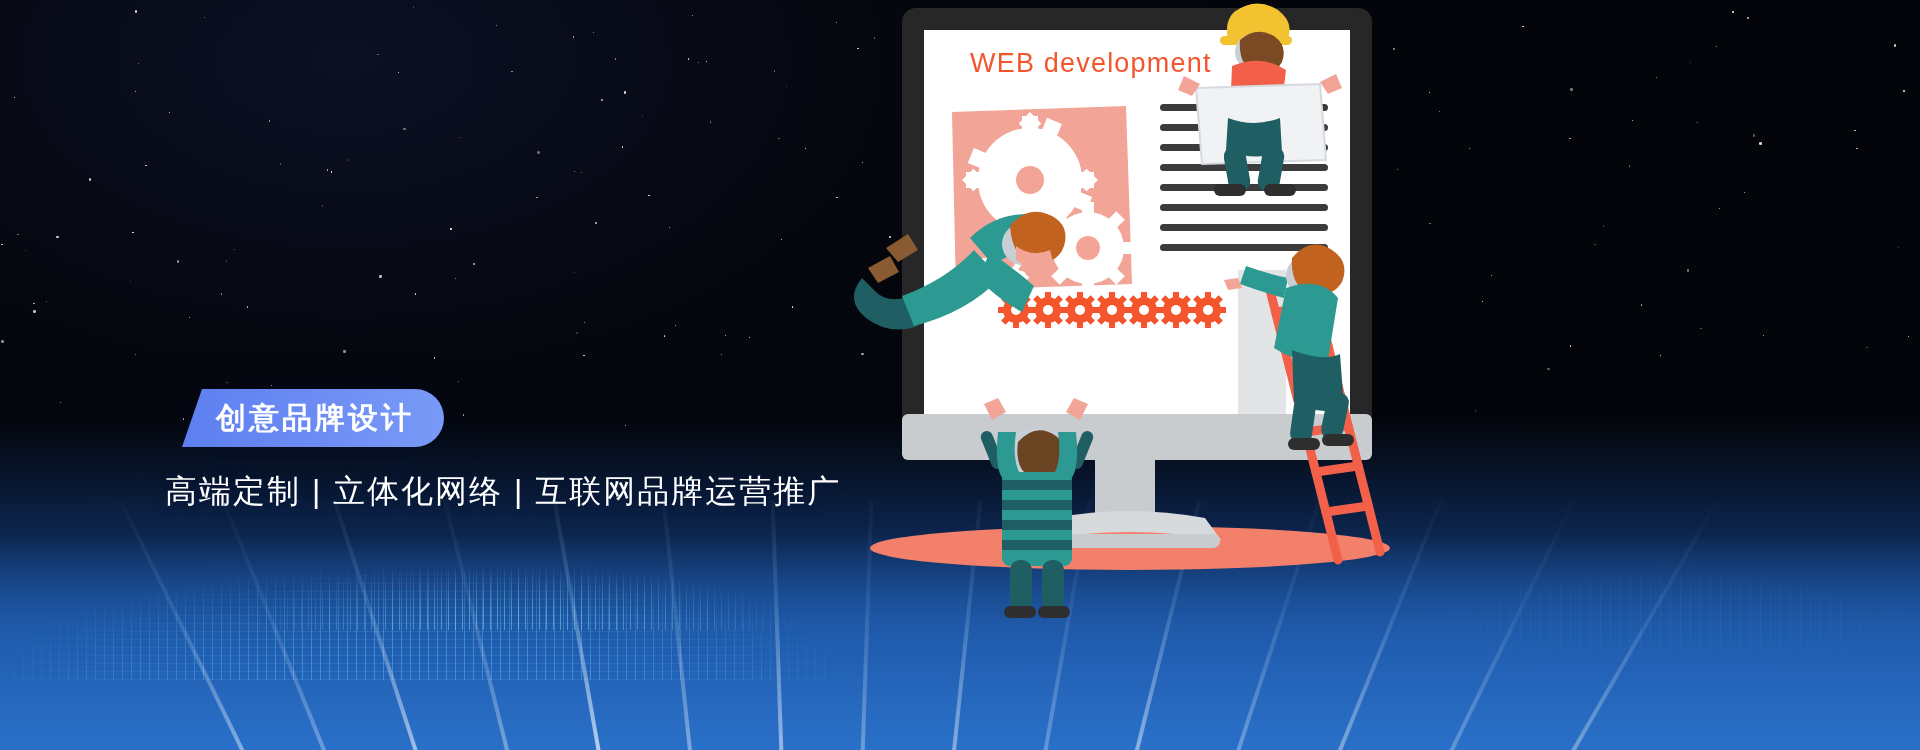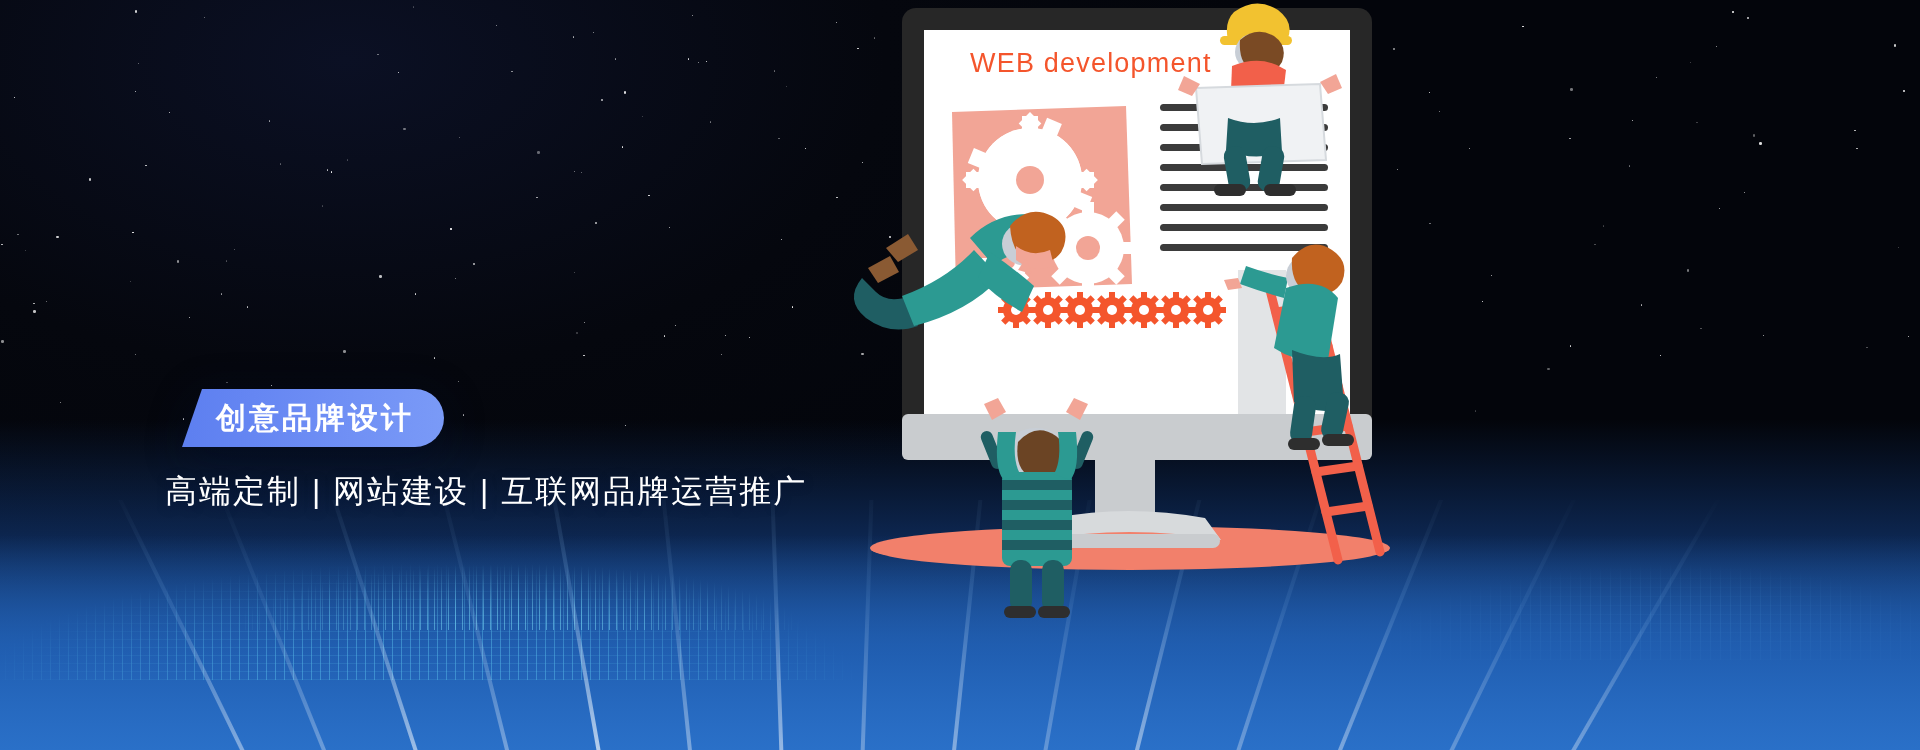--- a/index.html
+++ b/index.html
@@ -327,21 +327,21 @@
       <span style="left: 1440px; transform: rotate(26deg); opacity: 0.35;"></span>
       <span style="left: 1560px; transform: rotate(30deg); opacity: 0.45;"></span>
     </div>
 
   <div class="copy">
 
     <div class="pill">
       <div class="seg segB">创意品牌设计</div>
     </div>
 
-    <div class="tagline">高端定制 | 网站建设 | 互联网品牌运营推广</div>
+    <div class="tagline">高端定制 | 立体化网络 | 互联网品牌运营推广</div>
   </div>
 
   <div class="illo">
     <svg width="1080" height="750" viewBox="0 0 1080 750">
 
       <ellipse cx="290" cy="548" rx="260" ry="22" fill="#F2806B"></ellipse>
 
       <g>
         <rect x="255" y="455" width="60" height="60" fill="#C9CCCF"></rect>
         <path d="M215 518 q72 -14 150 0 l16 22 q-92 -16 -182 0 z" fill="#D7DADC"></path>

